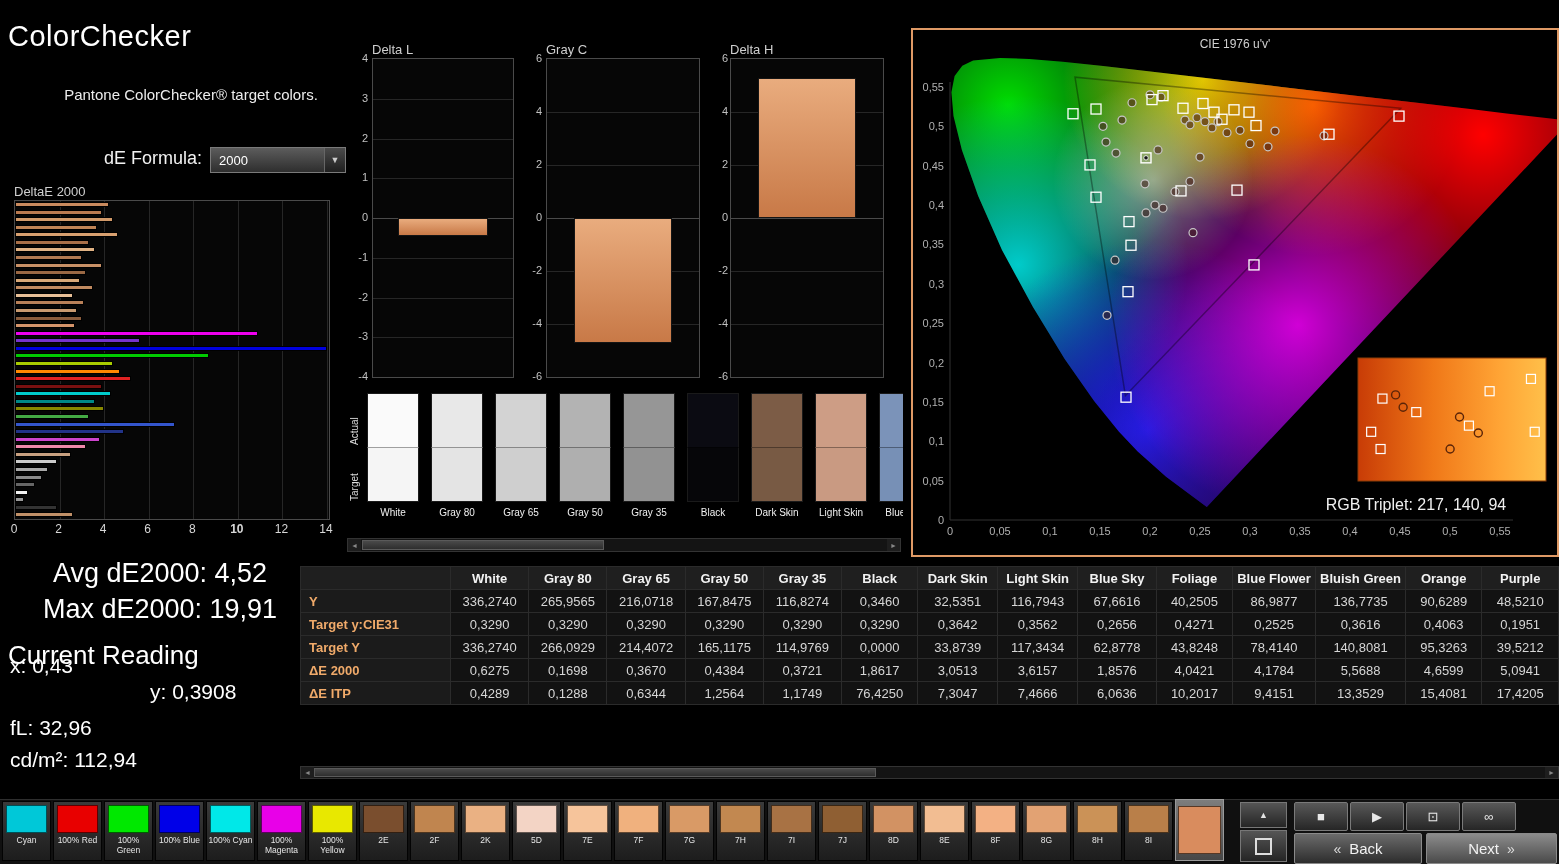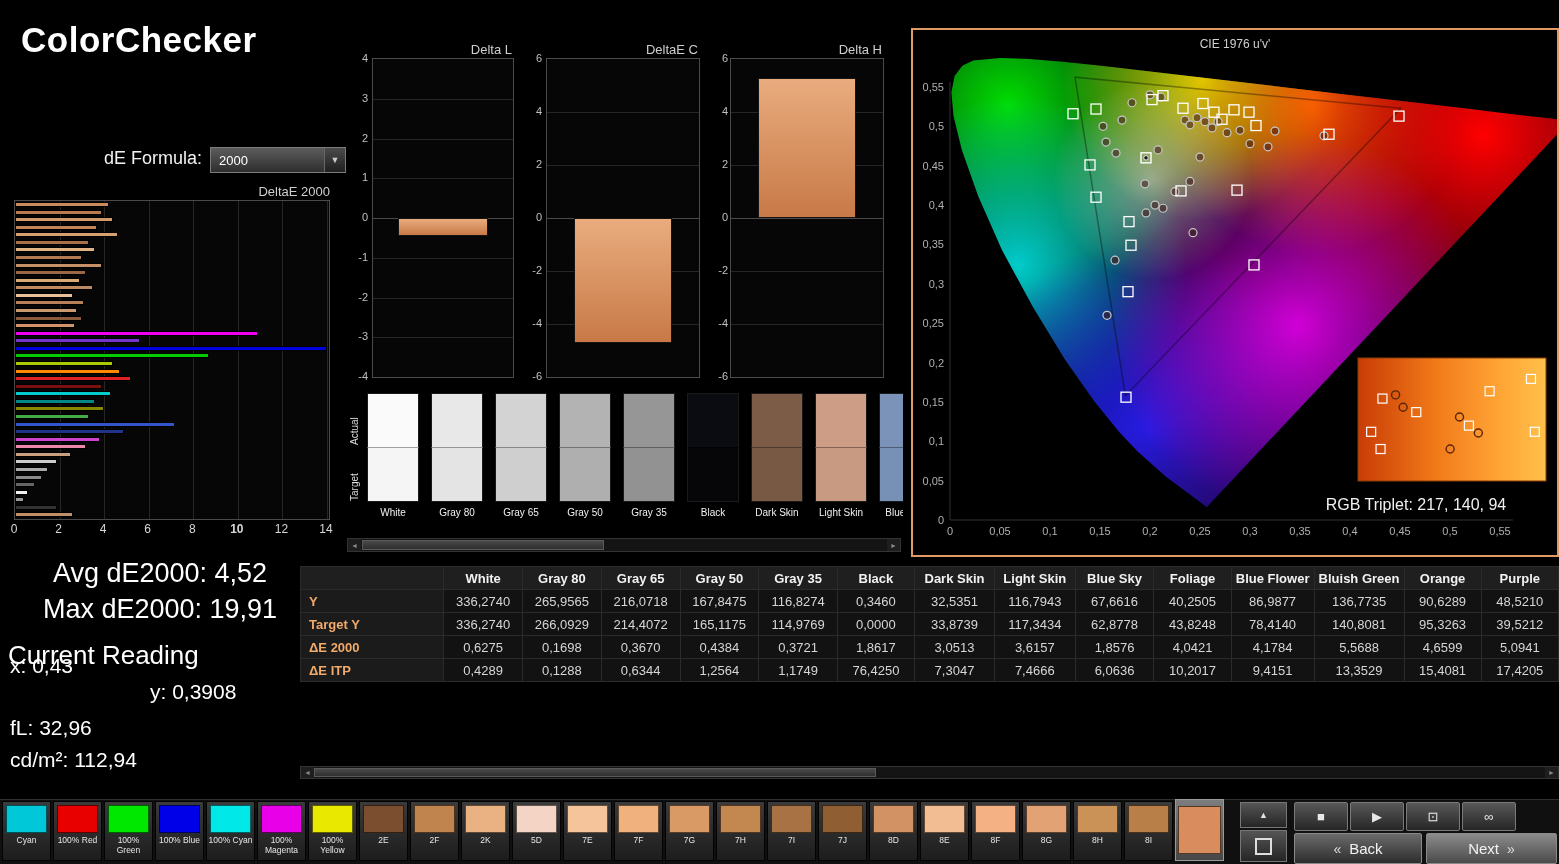--- a/index.html
+++ b/index.html
@@ -1,31 +1,31 @@
 <!DOCTYPE html>
 <html><head>
 <meta charset="utf-8">
 <style>
   html,body{margin:0;padding:0;background:#000;}
   body{width:1559px;height:864px;overflow:hidden;position:relative;
        font-family:"Liberation Sans",sans-serif;color:#fff;}
   .abs{position:absolute;}
 
   
-  #title{left:21px;top:20px;font-size:35px;font-weight:700;letter-spacing:.5px;}
+  #title{left:8px;top:20px;font-size:29px;font-weight:400;letter-spacing:.5px;}
   #desc{left:26px;top:84px;width:330px;font-size:15px;line-height:21px;text-align:center;color:#ececec;}
   #formula-label{left:104px;top:148px;font-size:18px;color:#f2f2f2;}
   #formula-dd{left:210px;top:147px;width:134px;height:24px;background:linear-gradient(#5c5c5c,#2e2e2e);
               border:1px solid #7a7a7a;display:flex;align-items:center;font-size:13px;cursor:default;}
   #formula-dd .val{padding-left:8px;flex:1;}
   #formula-dd .arrow{width:20px;height:100%;background:linear-gradient(#4b4b4b,#1f1f1f);
               border-left:1px solid #666;display:flex;align-items:center;justify-content:center;font-size:9px;color:#ccc;}
 
   
-  .chart-title{font-size:13px;color:#cfcfcf;text-align:right;}
+  .chart-title{font-size:13px;color:#cfcfcf;text-align:left;}
   #de-title{left:14px;top:184px;width:316px;}
   #de-plot{left:14px;top:200px;width:314px;height:318px;border:1px solid #4a4a4a;background:#060606;overflow:hidden;}
   #de-xticks{left:14px;top:522px;width:318px;height:16px;}
   #de-xticks span{position:absolute;transform:translateX(-50%);font-size:12px;color:#d8d8d8;}
   .vgrid{position:absolute;top:0;bottom:0;width:1px;background:#262626;}
   .hgrid{position:absolute;left:0;right:0;height:1px;background:#262626;}
   .zline{position:absolute;left:0;right:0;height:1px;background:#4a4a4a;}
   .debar{position:absolute;left:0;height:5px;border:1px solid #000;box-sizing:border-box;}
 
   .vplot{border:1px solid #4a4a4a;background:#060606;overflow:hidden;}
@@ -105,20 +105,21 @@
   #btn-back{left:1294px;width:126px;}
   #btn-next{left:1426px;width:129px;background:linear-gradient(#8c8c8c,#4a4a4a);}
   .navarrows{font-size:14px;color:#ddd;}
   svg text{font-family:"Liberation Sans",sans-serif;}
 </style>
 </head>
 <body>
 
 <div class="abs" id="title">ColorChecker</div>
 <div class="abs" id="desc">
+  <div>Pantone ColorChecker® target colors.</div>
 </div>
 <div class="abs" id="formula-label">dE Formula:</div>
 <div class="abs" id="formula-dd">
   <span class="val">2000</span>
   <span class="arrow">▼</span>
 </div>
 
 <div class="abs chart-title" id="de-title">DeltaE 2000</div>
 <div class="abs" id="de-plot">
     <div class="vgrid" style="left: 44.5714px;"></div>
@@ -198,21 +199,21 @@
     <div class="hgrid" style="top: 39.75px;"></div>
     <div class="hgrid" style="top: 79.5px;"></div>
     <div class="hgrid" style="top: 119.25px;"></div>
     <div class="zline" style="top: 159px;"></div>
     <div class="hgrid" style="top: 198.75px;"></div>
     <div class="hgrid" style="top: 238.5px;"></div>
     <div class="hgrid" style="top: 278.25px;"></div>
     <div class="tanbar" style="top: 159px; height: 17.8875px;"></div>
   </div>
 
-<div class="abs chart-title" id="dc-title">DeltaE C</div>
+<div class="abs chart-title" id="dc-title">Gray C</div>
 <div class="abs" id="dc-labels">
     <span class="vlab" style="top: -6px;">6</span>
     <span class="vlab" style="top: 47px;">4</span>
     <span class="vlab" style="top: 100px;">2</span>
     <span class="vlab" style="top: 153px;">0</span>
     <span class="vlab" style="top: 206px;">-2</span>
     <span class="vlab" style="top: 259px;">-4</span>
     <span class="vlab" style="top: 312px;">-6</span>
   </div>
 <div class="abs vplot" id="dc-plot">
@@ -535,20 +536,37 @@
           <td>32,5351</td>
           <td>116,7943</td>
           <td>67,6616</td>
           <td>40,2505</td>
           <td>86,9877</td>
           <td>136,7735</td>
           <td>90,6289</td>
           <td>48,5210</td>
         </tr>
         <tr>
+          <th>Target y:CIE31</th>
+          <td>0,3290</td>
+          <td>0,3290</td>
+          <td>0,3290</td>
+          <td>0,3290</td>
+          <td>0,3290</td>
+          <td>0,3290</td>
+          <td>0,3642</td>
+          <td>0,3562</td>
+          <td>0,2656</td>
+          <td>0,4271</td>
+          <td>0,2525</td>
+          <td>0,3616</td>
+          <td>0,4063</td>
+          <td>0,1951</td>
+        </tr>
+        <tr>
           <th>Target Y</th>
           <td>336,2740</td>
           <td>266,0929</td>
           <td>214,4072</td>
           <td>165,1175</td>
           <td>114,9769</td>
           <td>0,0000</td>
           <td>33,8739</td>
           <td>117,3434</td>
           <td>62,8778</td>

